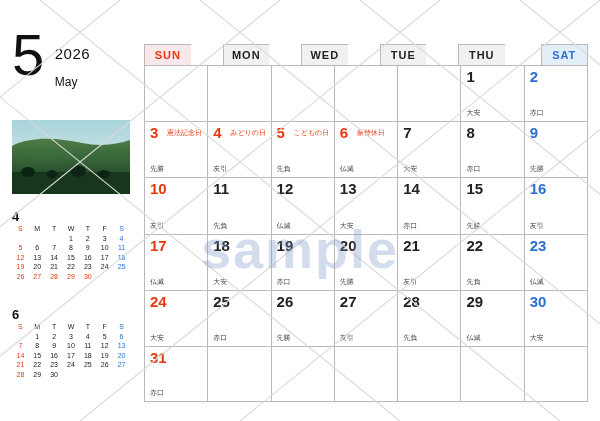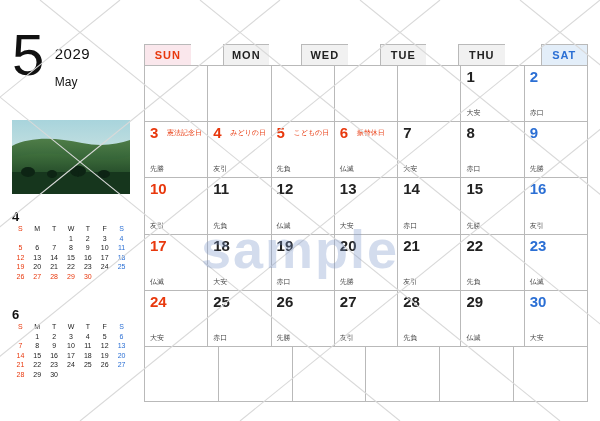--- a/index.html
+++ b/index.html
@@ -83,21 +83,21 @@
   .empty{}
 </style>
 </head>
 <body>
 
 <div class="page">
 
   <div class="left">
     <span class="bigmonth">5</span>
     <span class="yearblock">
-      <div class="year">2029</div>
+      <div class="year">2026</div>
       <div class="monthname">May</div>
     </span>
   </div>
 
   <div class="photo">
     <svg width="118" height="74" viewBox="0 0 118 74" xmlns="http://www.w3.org/2000/svg">
       <defs>
         <linearGradient id="sky" x1="0" y1="0" x2="0" y2="1">
           <stop offset="0%" stop-color="#a8d4dc"></stop>
           <stop offset="60%" stop-color="#cfe4e2"></stop>
@@ -400,20 +400,24 @@
           <div class="cell">
             <div class="dnum">29</div>
             <div class="rokuyo">仏滅</div>
           </div>
           <div class="cell">
             <div class="dnum sat">30</div>
             <div class="rokuyo">大安</div>
           </div>
         </div>
         <div class="week">
+          <div class="cell">
+            <div class="dnum sun">31</div>
+            <div class="rokuyo">赤口</div>
+          </div>
           <div class="cell empty"></div>
           <div class="cell empty"></div>
           <div class="cell empty"></div>
           <div class="cell empty"></div>
           <div class="cell empty"></div>
           <div class="cell empty"></div>
         </div>
       </div>
   </div>
 

